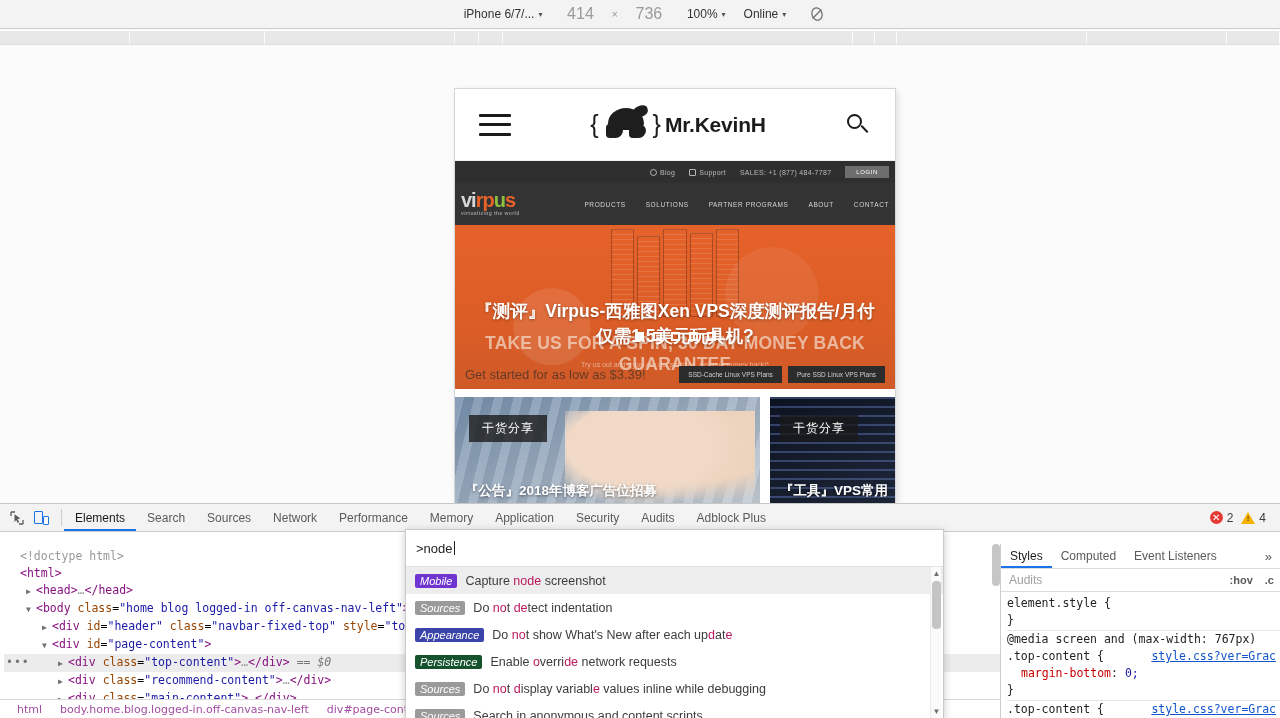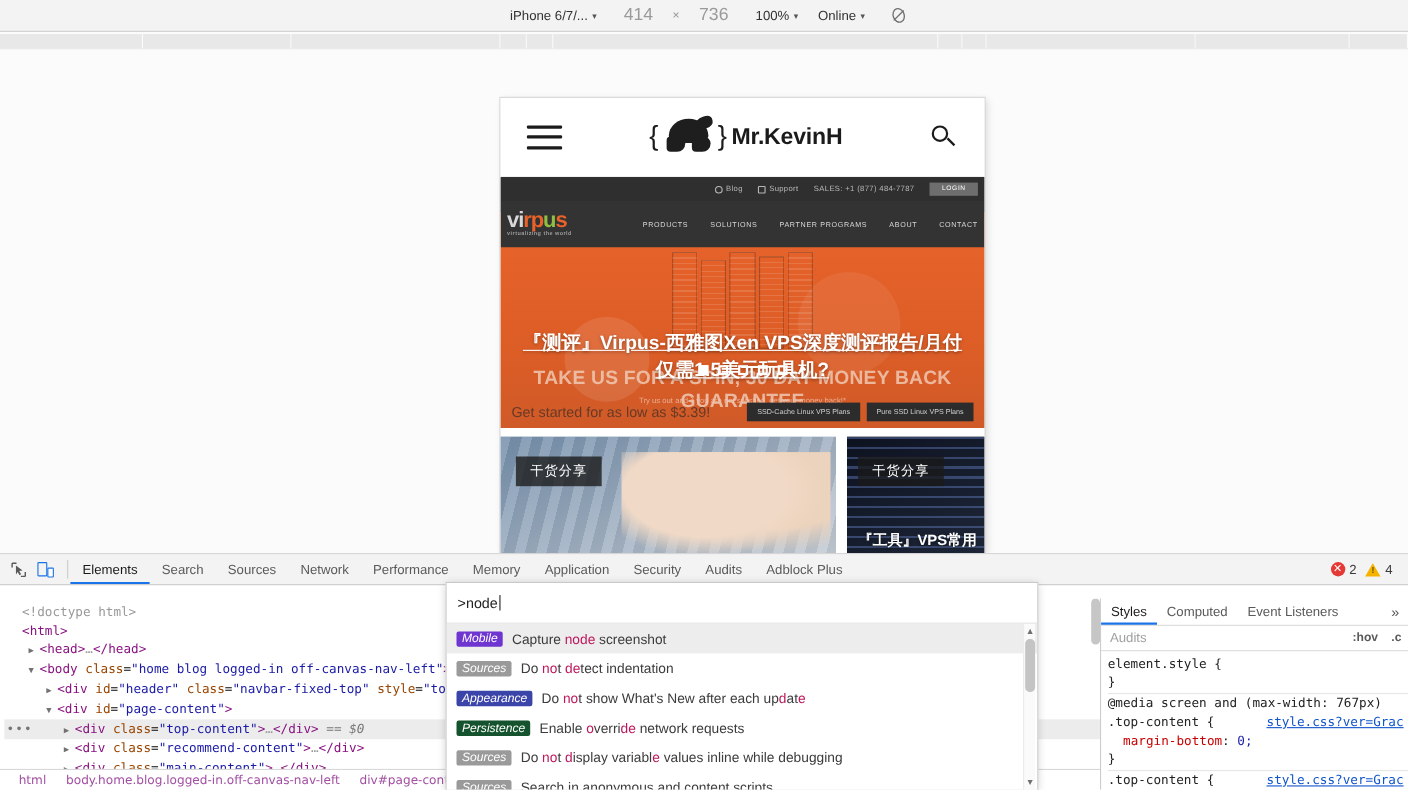--- a/index.html
+++ b/index.html
@@ -163,21 +163,20 @@
     position: absolute; bottom: 6px; left: 0; width: 100%;
     display: flex; align-items: center; justify-content: space-between; padding: 0 10px;
   }
   .hero-cta .low { font-size: 13px; color: #4b3226; opacity: .8; }
   .hero-cta .btns { display: flex; gap: 6px; }
   .hero-cta .btn { background: #2c2c2c; color: #cfcfcf; font-size: 6.5px; padding: 5px 9px;}
   .hero-title-cn {
     position: absolute; top: 138px; width: 100%; text-align: center;
     color: #fff; font-size: 17.5px; font-weight: 600; text-shadow: 0 1px 3px rgba(0,0,0,.35);
     line-height: 1.45;
-    text-decoration: underline;
   }
   .hero-title-cn .l2 { display: block; }
   .dots {
     position: absolute; bottom: 48px; left: 0; width: 100%;
     display: flex; justify-content: center; gap: 9px;
   }
   .dots i { width: 9px; height: 9px; display: block; border: 2px solid #fff; }
   .dots i.on { background: #fff; }
 
   
@@ -491,20 +490,21 @@
           <span class="btn">Pure SSD Linux VPS Plans</span>
         </span>
       </div>
     </div>
 
     <div class="cards">
       <div class="card a">
         <span class="shot-kbd"></span>
         <span class="hands"></span>
         <span class="badge">干货分享</span>
+        <span class="ctitle">『公告』2018年博客广告位招募</span>
       </div>
       <div class="card b">
         <span class="shot-code"></span>
         <span class="badge">干货分享</span>
         <span class="ctitle">『工具』VPS常用</span>
       </div>
     </div>
 
   </div>
 </div>

